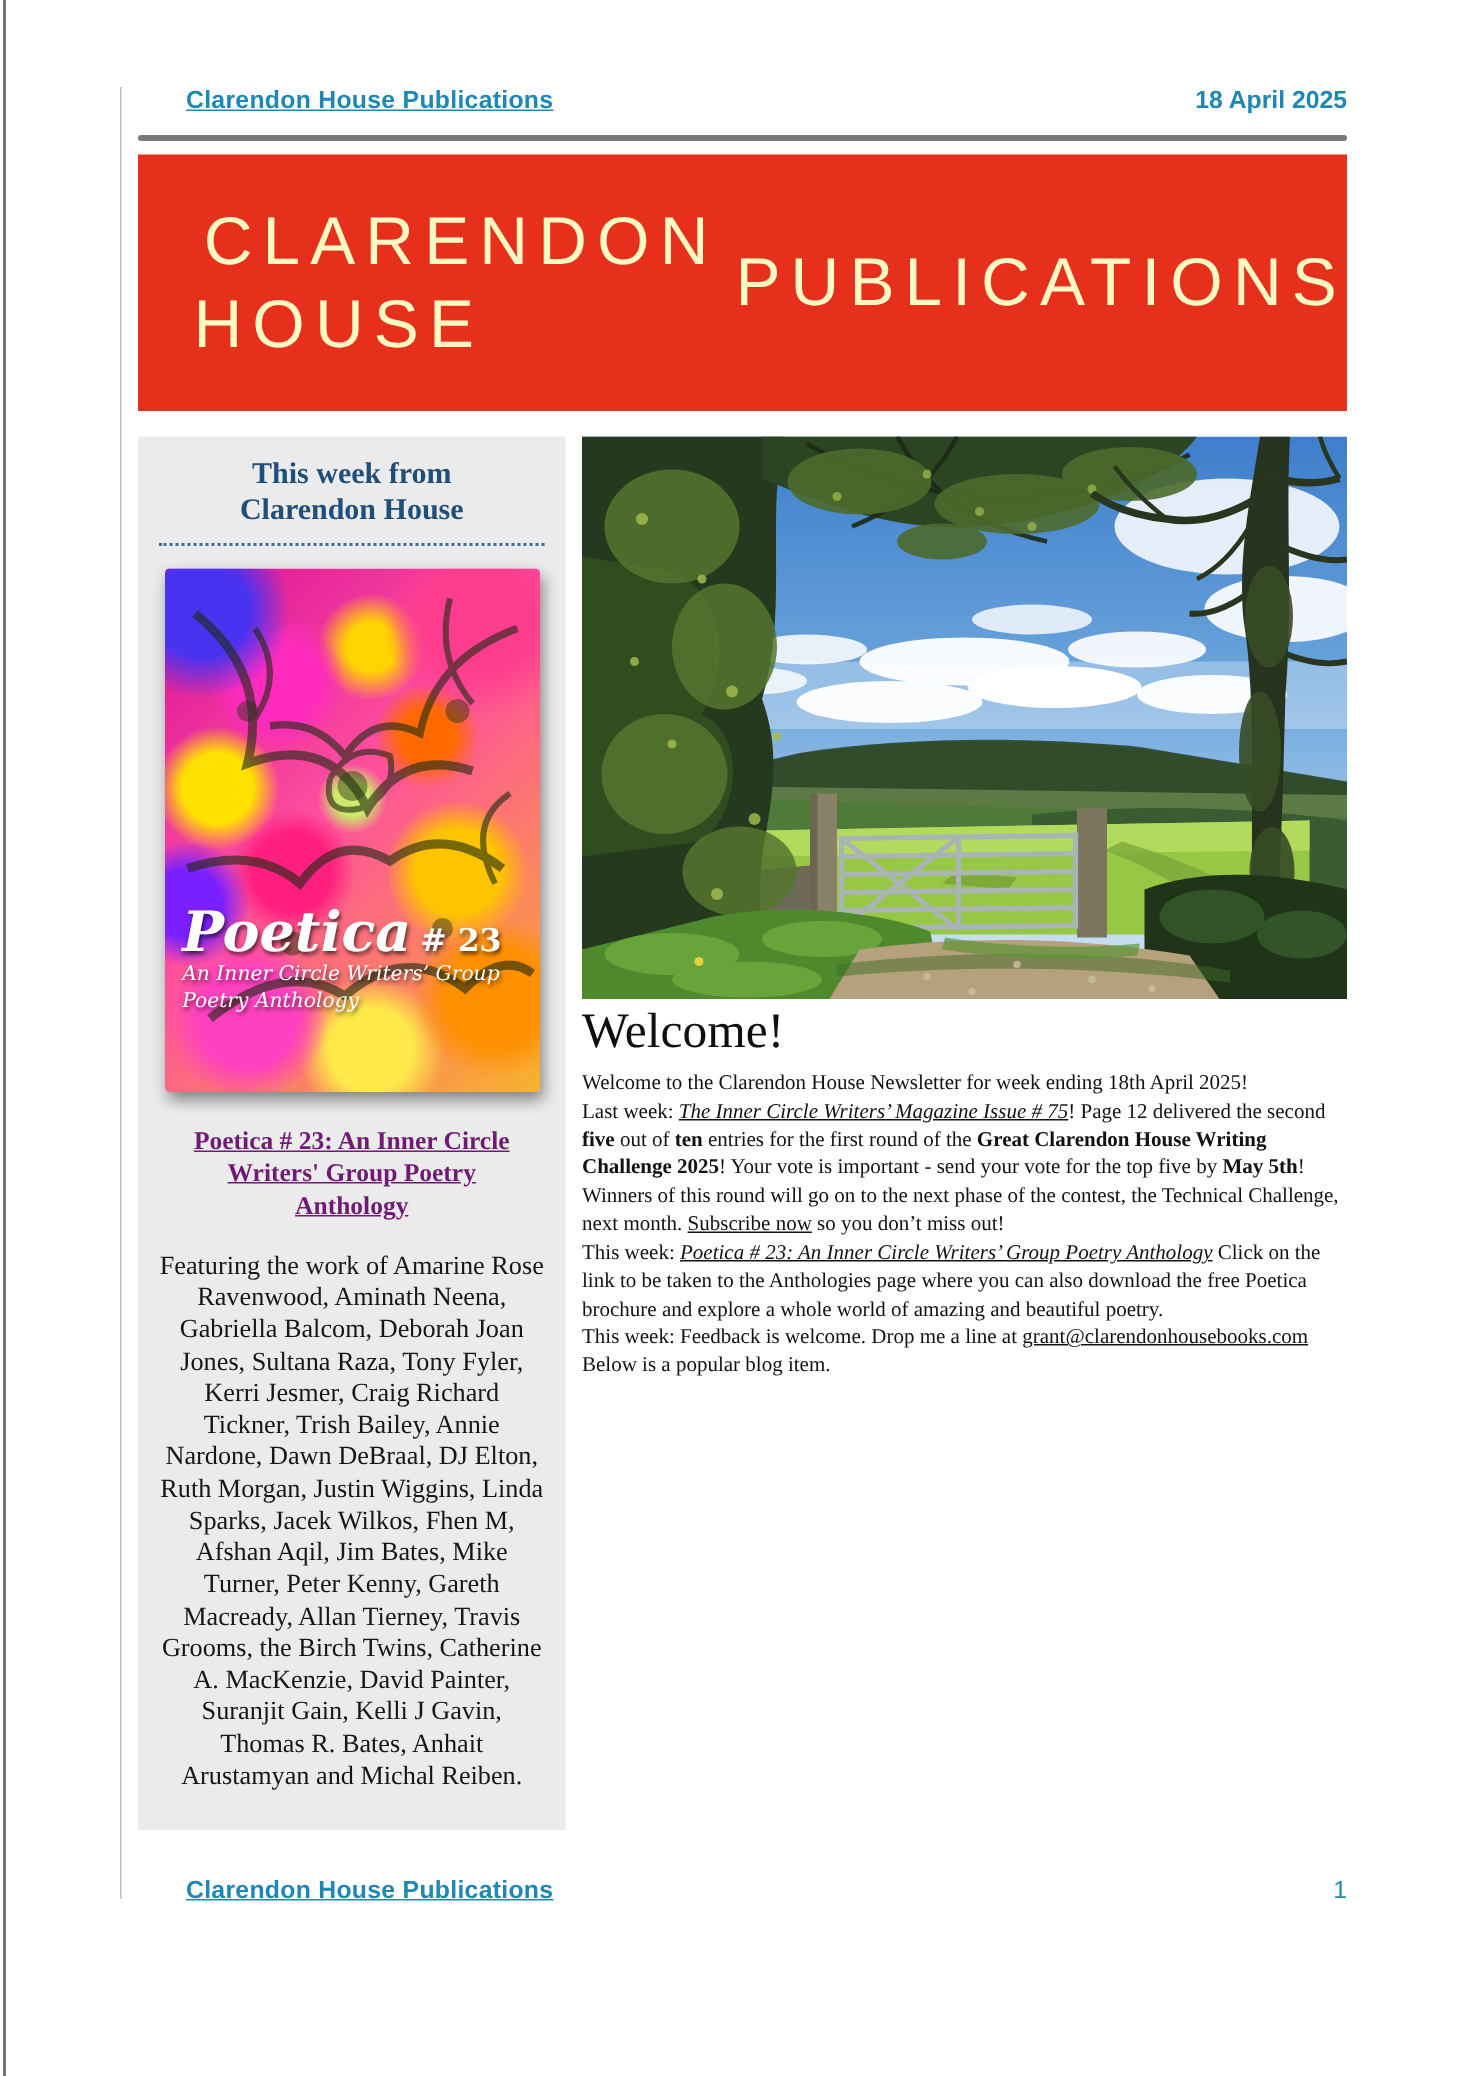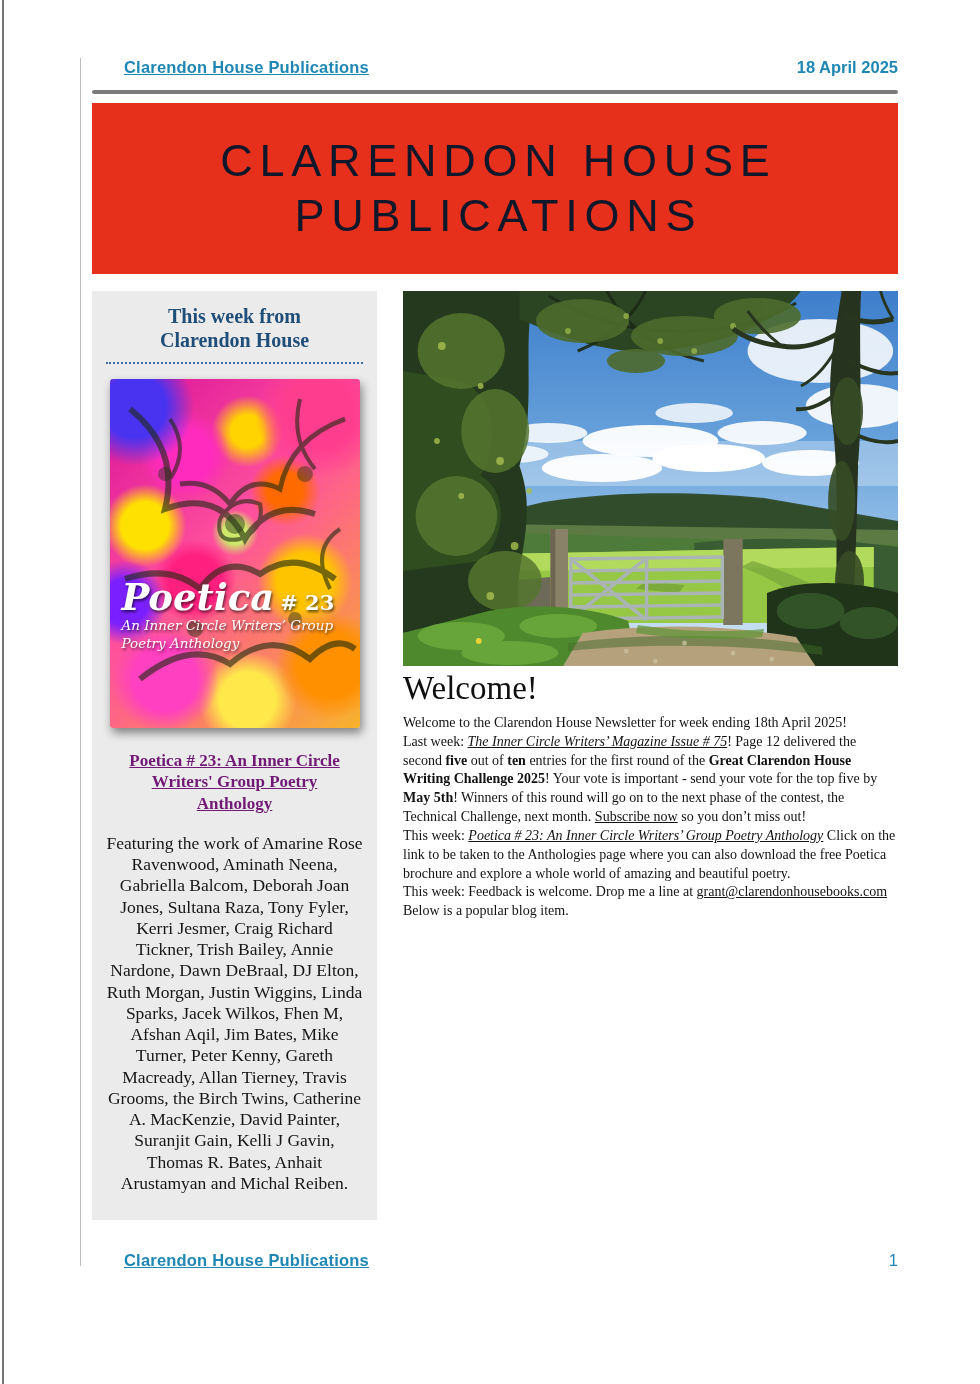--- a/index.html
+++ b/index.html
@@ -22,28 +22,28 @@
   .doc-header{display:flex;justify-content:space-between;align-items:baseline;padding-top:58px;}
   .doc-header a, .doc-footer a{
     color:var(--link-teal);text-decoration:underline;font-size:16.5px;font-weight:bold;letter-spacing:.2px;margin-left:32px;
   }
   .doc-date{color:var(--link-teal);font-size:16.5px;font-weight:bold;}
   .rule{margin-top:13px;height:4px;background:#7a7a7a;border-radius:3px;}
 
   
   .banner{
     margin-top:9px;height:171px;background:var(--banner-red);
-    display:flex;flex-direction:column;justify-content:center;align-items:center;
-    color:#0f172a;font-size:45px;letter-spacing:.15em;line-height:1.22;
-    font-family:"Liberation Sans",sans-serif;font-weight:normal;text-indent:.15em;
+    display:flex;flex-direction:row;justify-content:center;align-items:center;
+    color:#fef9c3;font-size:45px;letter-spacing:.15em;line-height:1.22;
+    font-family:"Liberation Sans",sans-serif;font-weight:normal;text-indent:.15em;padding-left:37px;
   }
   .quote{margin-top:21px;text-align:center;font-size:21px;color:#242424;letter-spacing:.1px;}
 
   
-  .columns{display:flex;margin-top:17px;gap:26px;}
+  .columns{display:flex;margin-top:17px;gap:11px;}
   .sidebar{
     width:285px;flex:0 0 285px;height:929px;background:#ebebeb;
     padding:13px 12px 0;font-family:"Liberation Serif",serif;text-align:center;
   }
   .sidebar-heading{
     font-weight:bold;color:var(--heading-navy);font-size:20px;line-height:1.2;
     max-width:190px;margin:0 auto;
   }
   .dotted{margin:10px 2px 0;border-top:2px dotted #3a6ca3;height:0;}
   .cover{
@@ -60,21 +60,21 @@
       radial-gradient(circle at 34% 58%, #ff1f7e 0 10%, rgba(255,31,126,0) 16%),
       radial-gradient(circle at 78% 58%, #ffc400 0 10%, rgba(255,196,0,0) 17%),
       radial-gradient(circle at 88% 82%, #ff9000 0 9%, rgba(255,144,0,0) 15%),
       radial-gradient(circle at 22% 86%, #ff40c0 0 9%, rgba(255,64,192,0) 15%),
       radial-gradient(circle at 55% 92%, #ffe84a 0 8%, rgba(255,232,74,0) 14%),
       radial-gradient(circle at 50% 44%, #cde86a 0 5%, rgba(205,232,106,0) 10%),
       linear-gradient(135deg,#d9119a,#ff4f9e 45%,#f7b32b);
   }
   .cover-web{position:absolute;inset:0;width:100%;height:100%;}
   .cover-text{
-    position:absolute;left:12px;top:200px;color:#fff;text-align:left;
+    position:absolute;left:12px;top:224px;color:#fff;text-align:left;
     text-shadow:1px 2px 3px rgba(0,0,0,.65);font-family:"DejaVu Serif",serif;
   }
   .cover-title{font-size:37px;font-style:italic;font-weight:bold;line-height:1;display:inline;}
   .cover-issue{font-size:21px;font-weight:bold;display:inline;margin-left:6px;}
   .cover-sub{font-size:13.5px;font-weight:normal;font-style:italic;line-height:1.35;}
   .sidebar-link{display:block;margin:22px auto 0;max-width:240px;
     font-size:17px;font-weight:bold;color:#701a75;text-decoration:underline;line-height:1.25;}
   .featuring{margin-top:19px;font-size:17.5px;line-height:1.215;color:#161616;padding:0 2px;}
 
   

